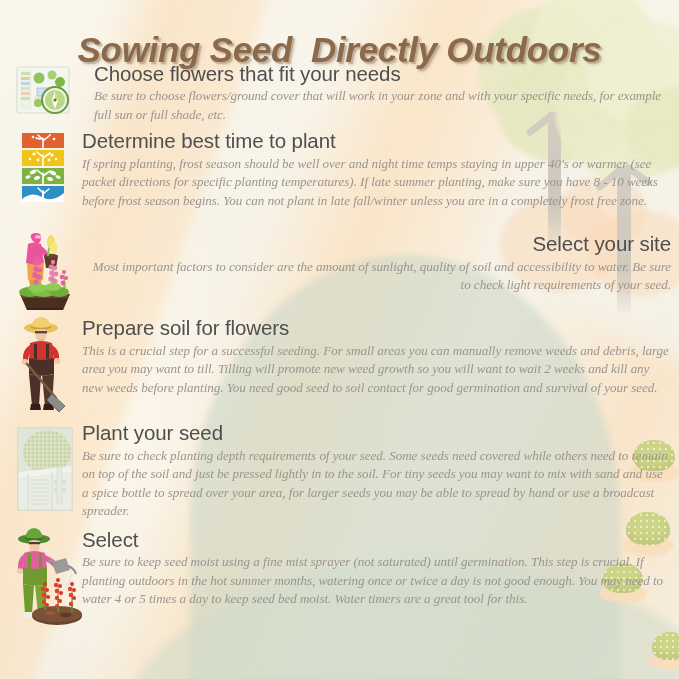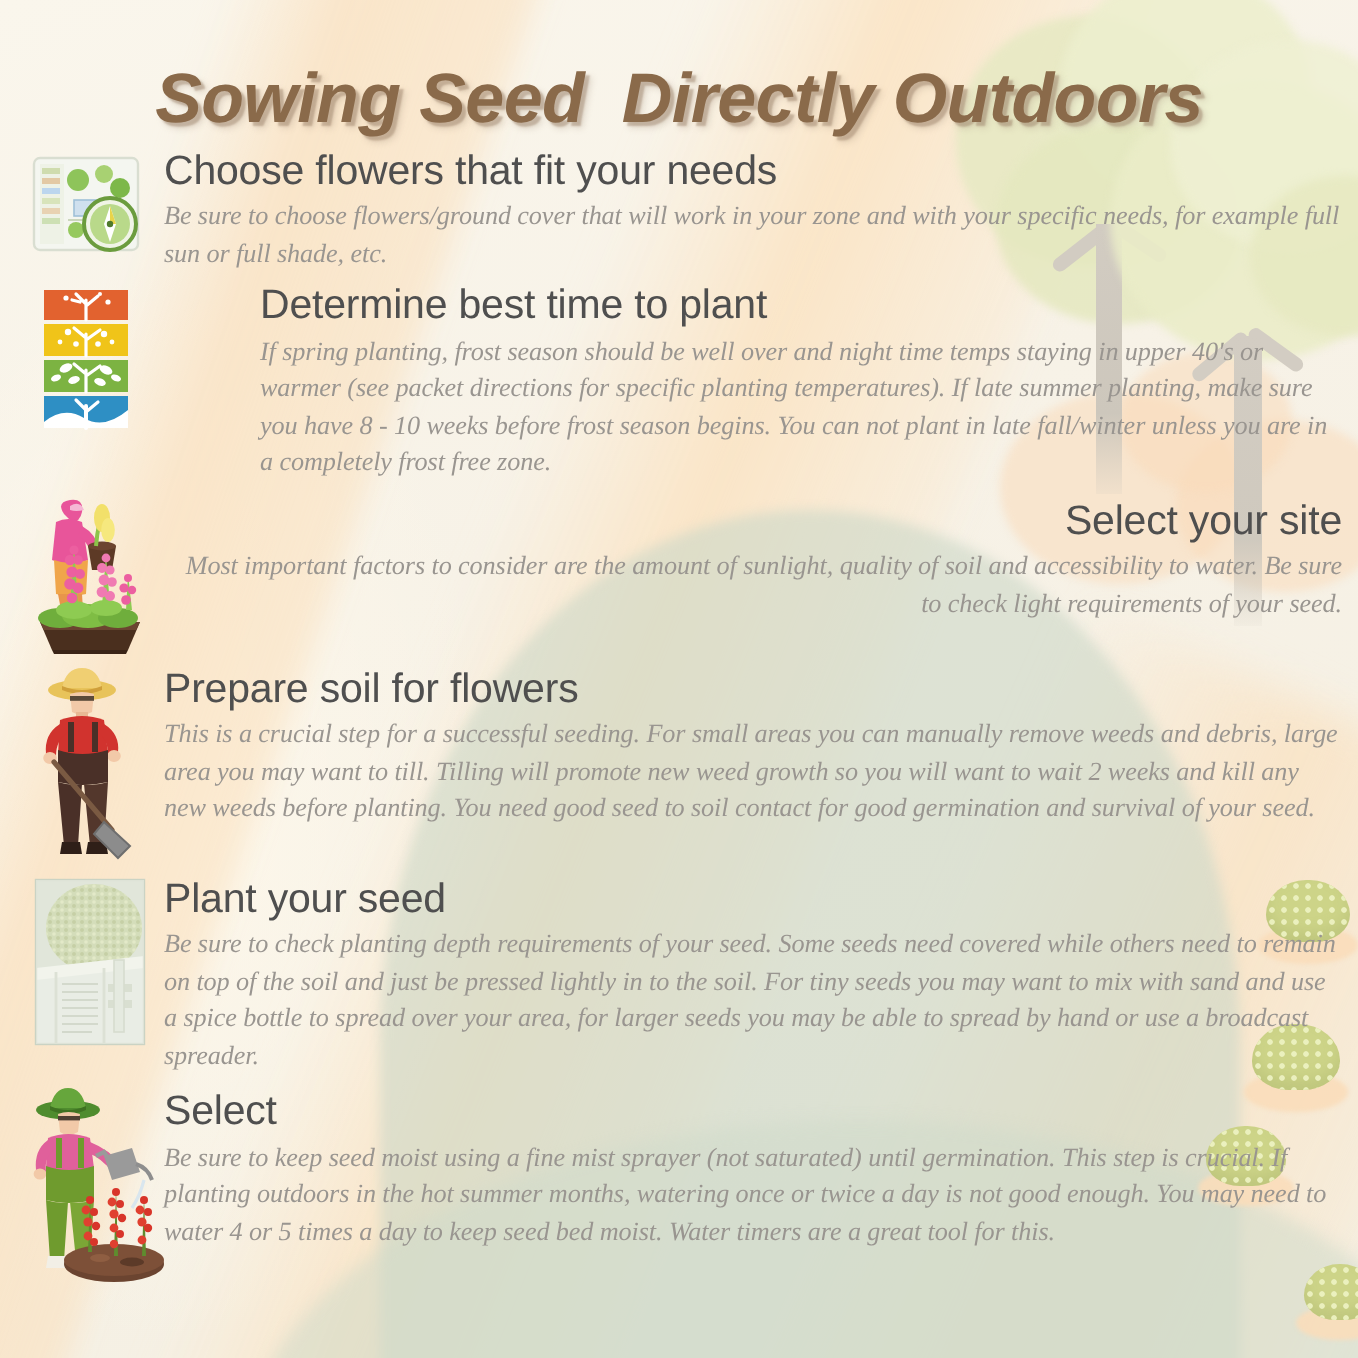--- a/index.html
+++ b/index.html
@@ -200,25 +200,25 @@
     font-size: 13.1px;
     font-style: italic;
     color: #999590;
     line-height: 1.42;
     letter-spacing: -0.05px;
     padding-top: 1px;
     font-family: Liberation Serif, serif;
   }
 
   
-  .s1 { margin-top: 12px;  }
-  .s2 { margin-top: 5px; gap: 48px;  }
+  .s1 { margin-top: 0px; gap: 12px;  }
+  .s2 { margin-top: 5px;  }
   .s3 { margin-top: 6px; text-align: right;  }
   .s4 { margin-top: 4px;  }
-  .s5 { margin-top: 5px;  }
+  .s5 { margin-top: 5px; align-items: center;  }
   .s6 { margin-top: 5px;  }
 
   .s1 .step-icon { height: 62px; }
   .s2 .step-icon { height: 95px; }
   .s3 .step-icon { height: 80px; }
   .s4 .step-icon { height: 100px; }
   .s5 .step-icon { height: 92px; }
   .s6 .step-icon { height: 100px; }
 
   .s3 .step-title, .s4 .step-title, .s5 .step-title, .s6 .step-title { padding-top: 2px; }

